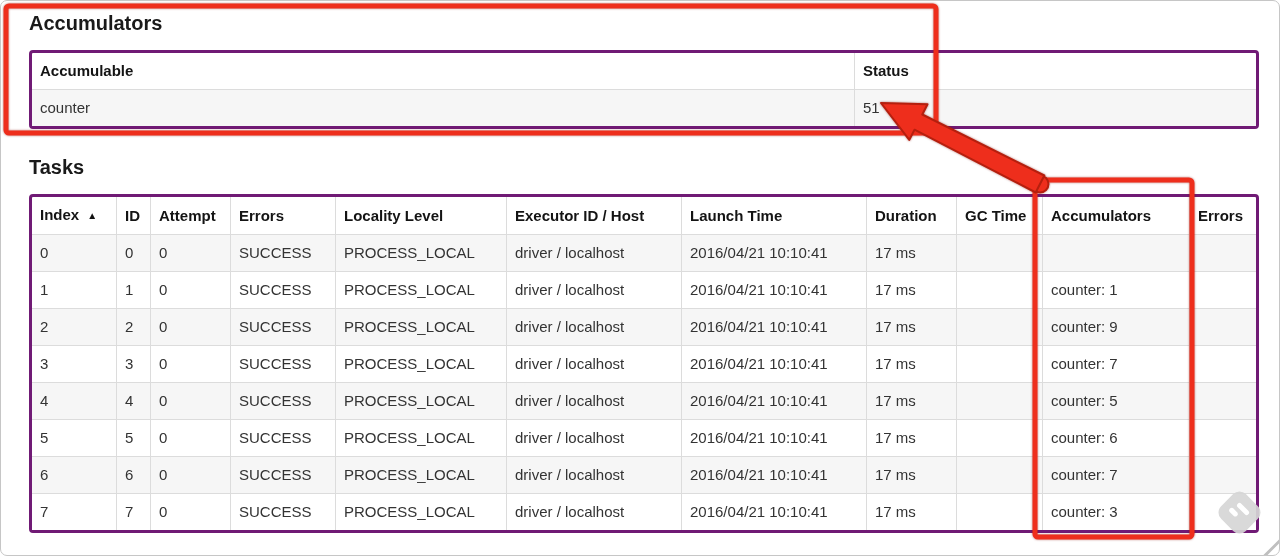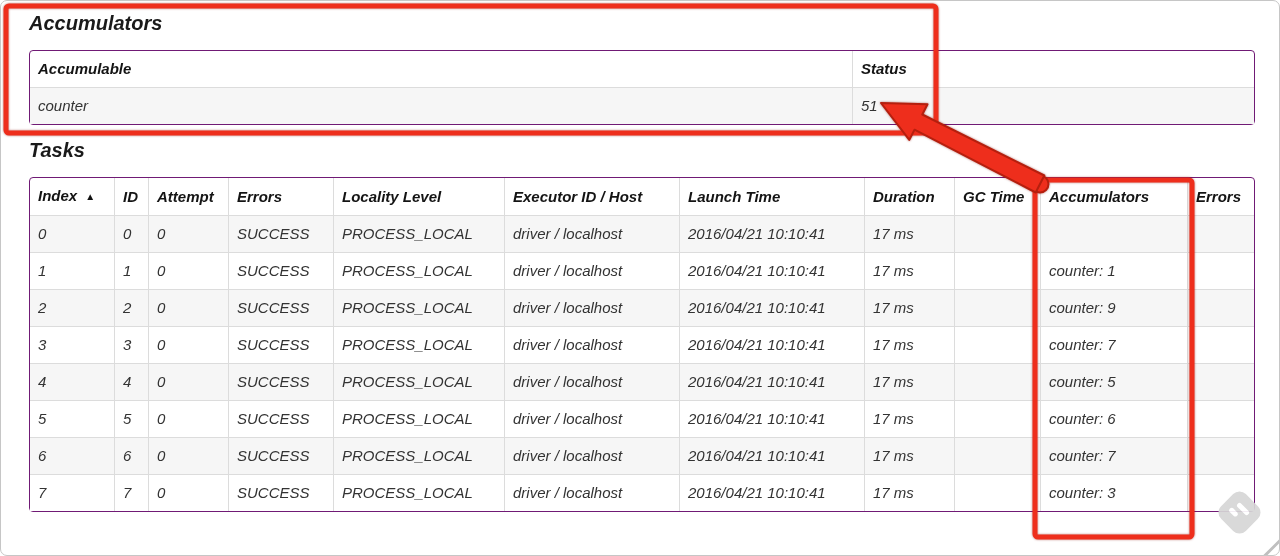--- a/index.html
+++ b/index.html
@@ -11,37 +11,37 @@
     position: relative;
     overflow: hidden;
   }
   .window {
     position: absolute; inset: 0;
     border: 1px solid #c6c6c6;
     border-radius: 7px;
     background: #fff;
     overflow: hidden;
   }
-  .content { padding: 11px 28px 0 28px; font-style: italic; }
+  .content { padding: 11px 28px 0 28px; }
 
   h2.section-title {
     margin: 0;
     font-size: 20px;
     line-height: 23px;
     font-weight: bold;
     color: #1a1a1a;
   }
-  #tasks-title { margin-top: 14px; }
+  #tasks-title { margin-top: 27px; }
 
   table.ui-table {
     margin-top: 15px;
     width: 1224px;
     border-collapse: separate;
     border-spacing: 0;
-    border: 1px solid #701a75;
+    border: 3px solid #701a75;
     border-radius: 4px;
     font-size: 15px;
     color: #333;
     table-layout: fixed;
   }
   .ui-table th, .ui-table td {
     padding: 8px 8px;
     line-height: 20px;
     text-align: left;
     border-left: 1px solid #dcdcdc;

